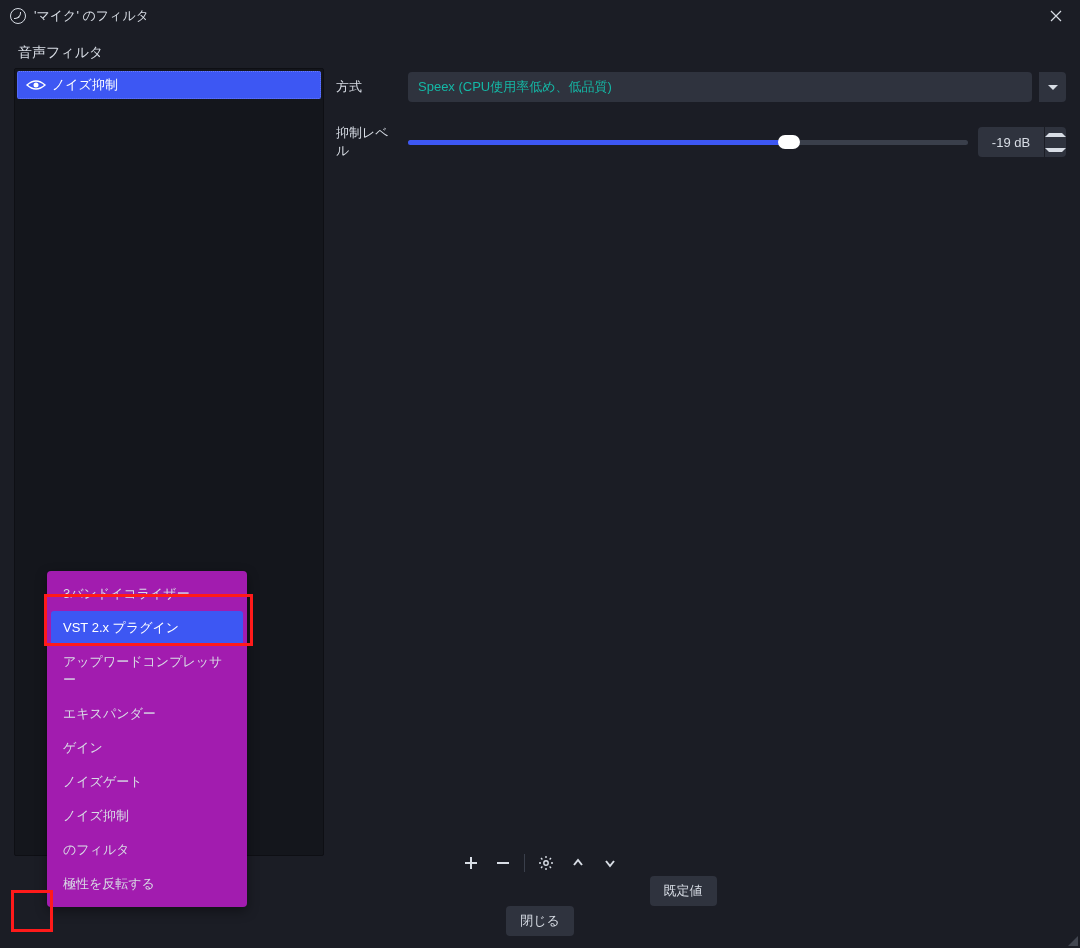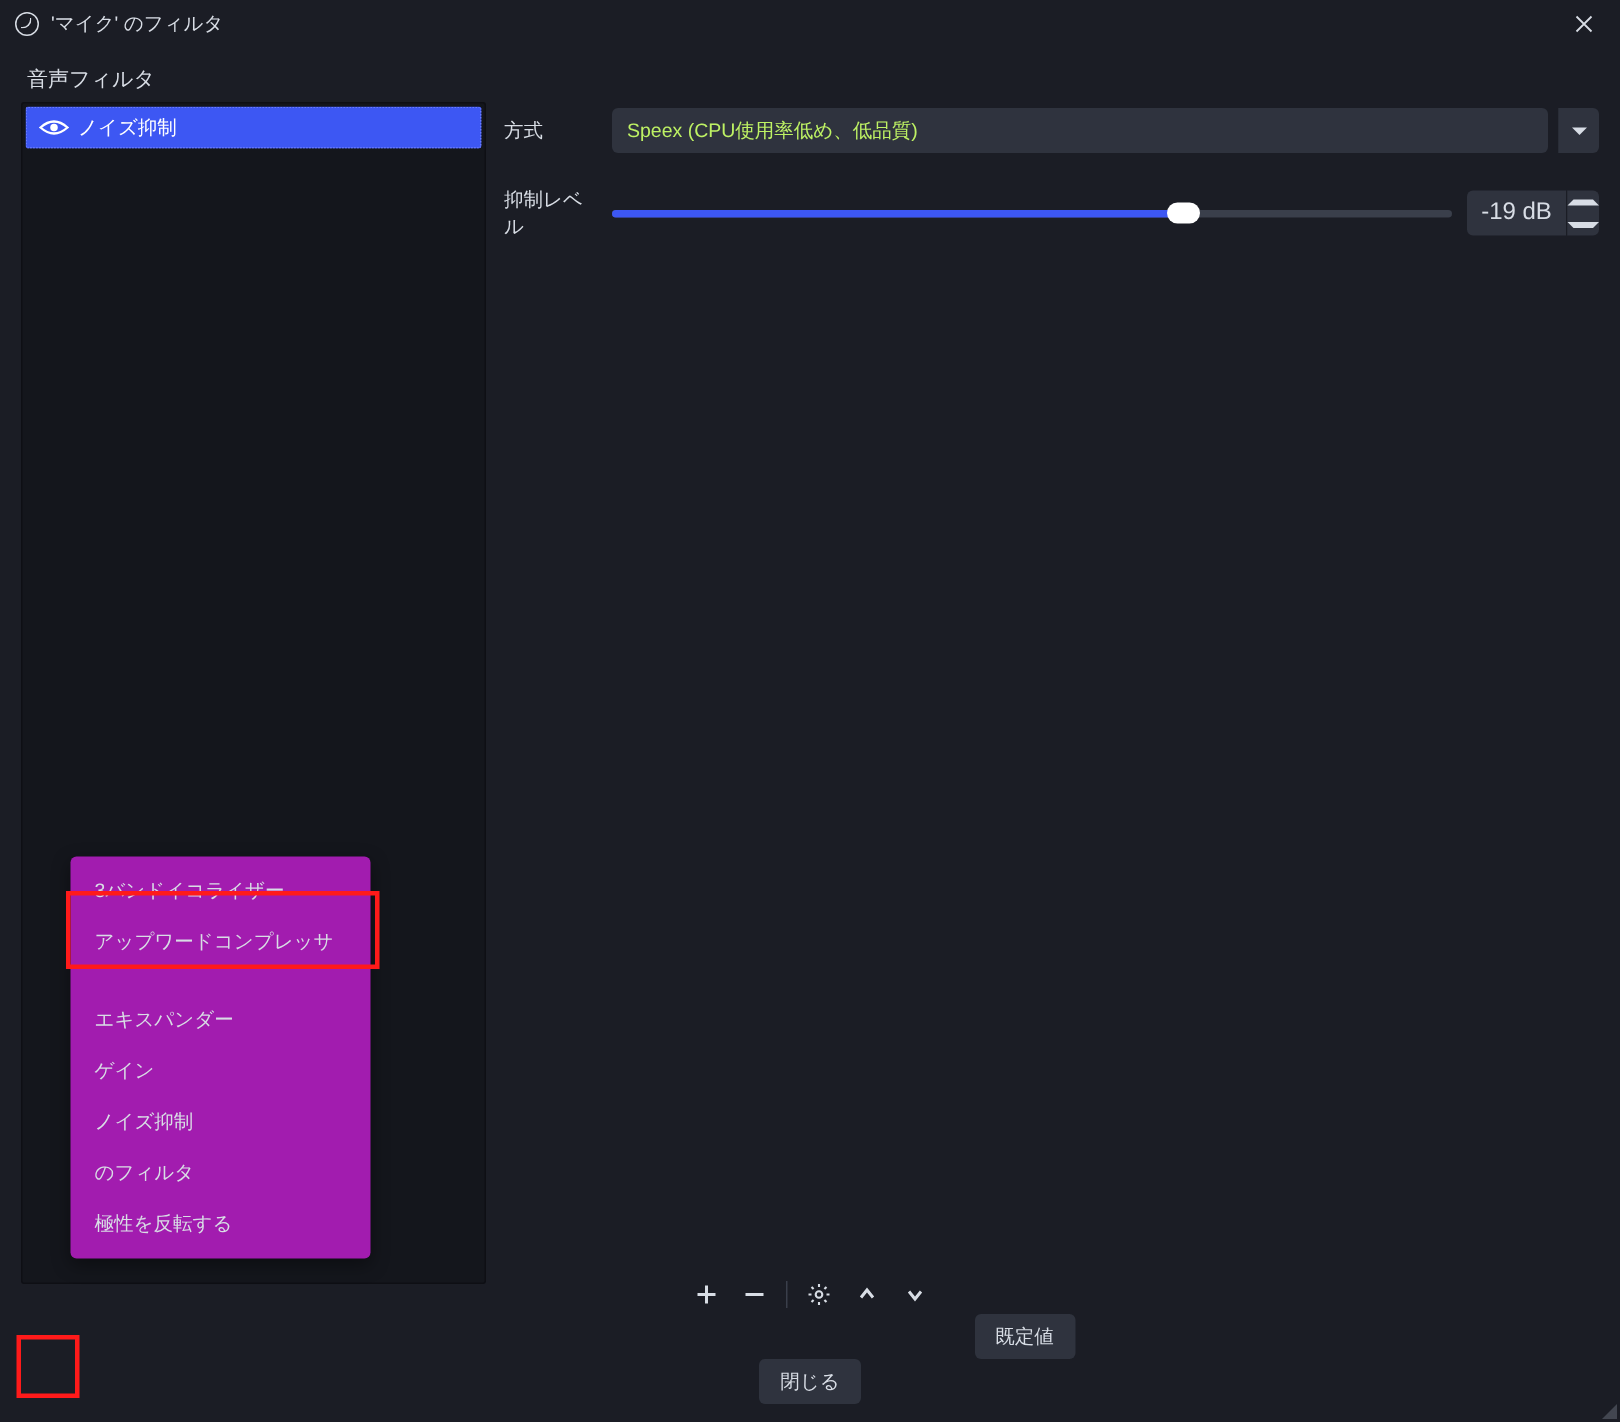--- a/index.html
+++ b/index.html
@@ -15,29 +15,29 @@
 
 .content { display: flex; padding: 0 14px; gap: 12px; }
 
 .filter-list { width: 310px; height: 788px; background: #14161c; border: 1px solid #0e0f14; border-radius: 2px; padding: 2px; }
 .filter-item { display: flex; align-items: center; gap: 8px; padding: 4px 8px; height: 28px; border: 1px dotted #6a7cff; background: #3d57f3; border-radius: 2px; color: #ffffff; font-size: 13px; }
 .filter-item .eye { width: 18px; height: 12px; }
 
 .right-pane { flex: 1; padding-top: 4px; }
 .row { display: flex; align-items: center; gap: 10px; margin-bottom: 22px; }
 .row-label { width: 62px; font-size: 13px; }
-.select { flex: 1; height: 30px; background: #2f333e; border: none; border-radius: 4px; display: flex; align-items: center; padding: 0 10px; font-size: 13px; color: #bef264; }
+.select { flex: 1; height: 30px; background: #2f333e; border: none; border-radius: 4px; display: flex; align-items: center; padding: 0 10px; font-size: 13px; color: #14b8a6; }
 .select-btn { width: 28px; height: 30px; background: #2f333e; border-left: 1px solid #1b1d25; display: flex; align-items: center; justify-content: center; border-radius: 0 4px 4px 0; margin-left: -4px; }
 .chev-down { width: 0; height: 0; border-left: 5px solid transparent; border-right: 5px solid transparent; border-top: 5px solid #d8dde5; }
 
 .slider-wrap { flex: 1; display: flex; align-items: center; position: relative; }
 .slider-track { flex: 1; height: 5px; background: #3a3f4b; border-radius: 3px; position: relative; }
 .slider-fill { position: absolute; left: 0; top: 0; height: 5px; width: 68%; background: #3d57f3; border-radius: 3px; }
 .slider-thumb { position: absolute; left: 68%; top: -5px; width: 22px; height: 14px; background: #ffffff; border-radius: 7px; transform: translateX(-50%); }
-.value-box { width: 66px; height: 30px; background: #2f333e; border-radius: 4px 0 0 4px; display: flex; align-items: center; justify-content: center; font-size: 16px; margin-left: 10px; }
+.value-box { width: 66px; height: 30px; background: #2f333e; border-radius: 4px 0 0 4px; display: flex; align-items: center; justify-content: center; font-size: 13px; margin-left: 10px; }
 .spinner { width: 22px; height: 30px; background: #2f333e; border-left: 1px solid #1b1d25; border-radius: 0 4px 4px 0; display: flex; flex-direction: column; }
 .spinner div { flex: 1; display: flex; align-items: center; justify-content: center; }
 .chev-up { width: 0; height: 0; border-left: 4px solid transparent; border-right: 4px solid transparent; border-bottom: 4px solid #d8dde5; }
 .chev-dn { width: 0; height: 0; border-left: 4px solid transparent; border-right: 4px solid transparent; border-top: 4px solid #d8dde5; }
 
 .bottom-bar { position: absolute; bottom: 12px; left: 14px; right: 14px; display: flex; align-items: center; flex-direction: column; }
 .toolbar-left { display: flex; gap: 6px; }
 .tb-btn { width: 26px; height: 26px; display: flex; align-items: center; justify-content: center; border-radius: 3px; color: #d8dde5; font-size: 16px; }
 .separator { width: 1px; height: 18px; background: #3a3f4b; margin: 4px 2px; }
 .btn { height: 30px; padding: 0 14px; background: #2f333e; border-radius: 4px; display: flex; align-items: center; font-size: 13px; cursor: pointer; }
@@ -148,23 +148,25 @@
       <span>既定値</span>
     </div>
   <div class="spacer"></div>
   <div class="btn">
       <span>閉じる</span>
     </div>
 </div>
 
 <div class="context-menu">
   <div class="menu-item">3バンドイコライザー</div>
+  <div class="menu-item highlight">VST 2.x プラグイン</div>
   <div class="menu-item">アップワードコンプレッサー</div>
   <div class="menu-item">エキスパンダー</div>
   <div class="menu-item">ゲイン</div>
+  <div class="menu-item">ノイズゲート</div>
   <div class="menu-item">ノイズ抑制</div>
   <div class="menu-item">のフィルタ</div>
   <div class="menu-item">極性を反転する</div>
 </div>
 
 <div class="anno anno1"></div>
 <div class="anno anno2"></div>
 <div class="resize-grip"></div>
 
 </body></html>

